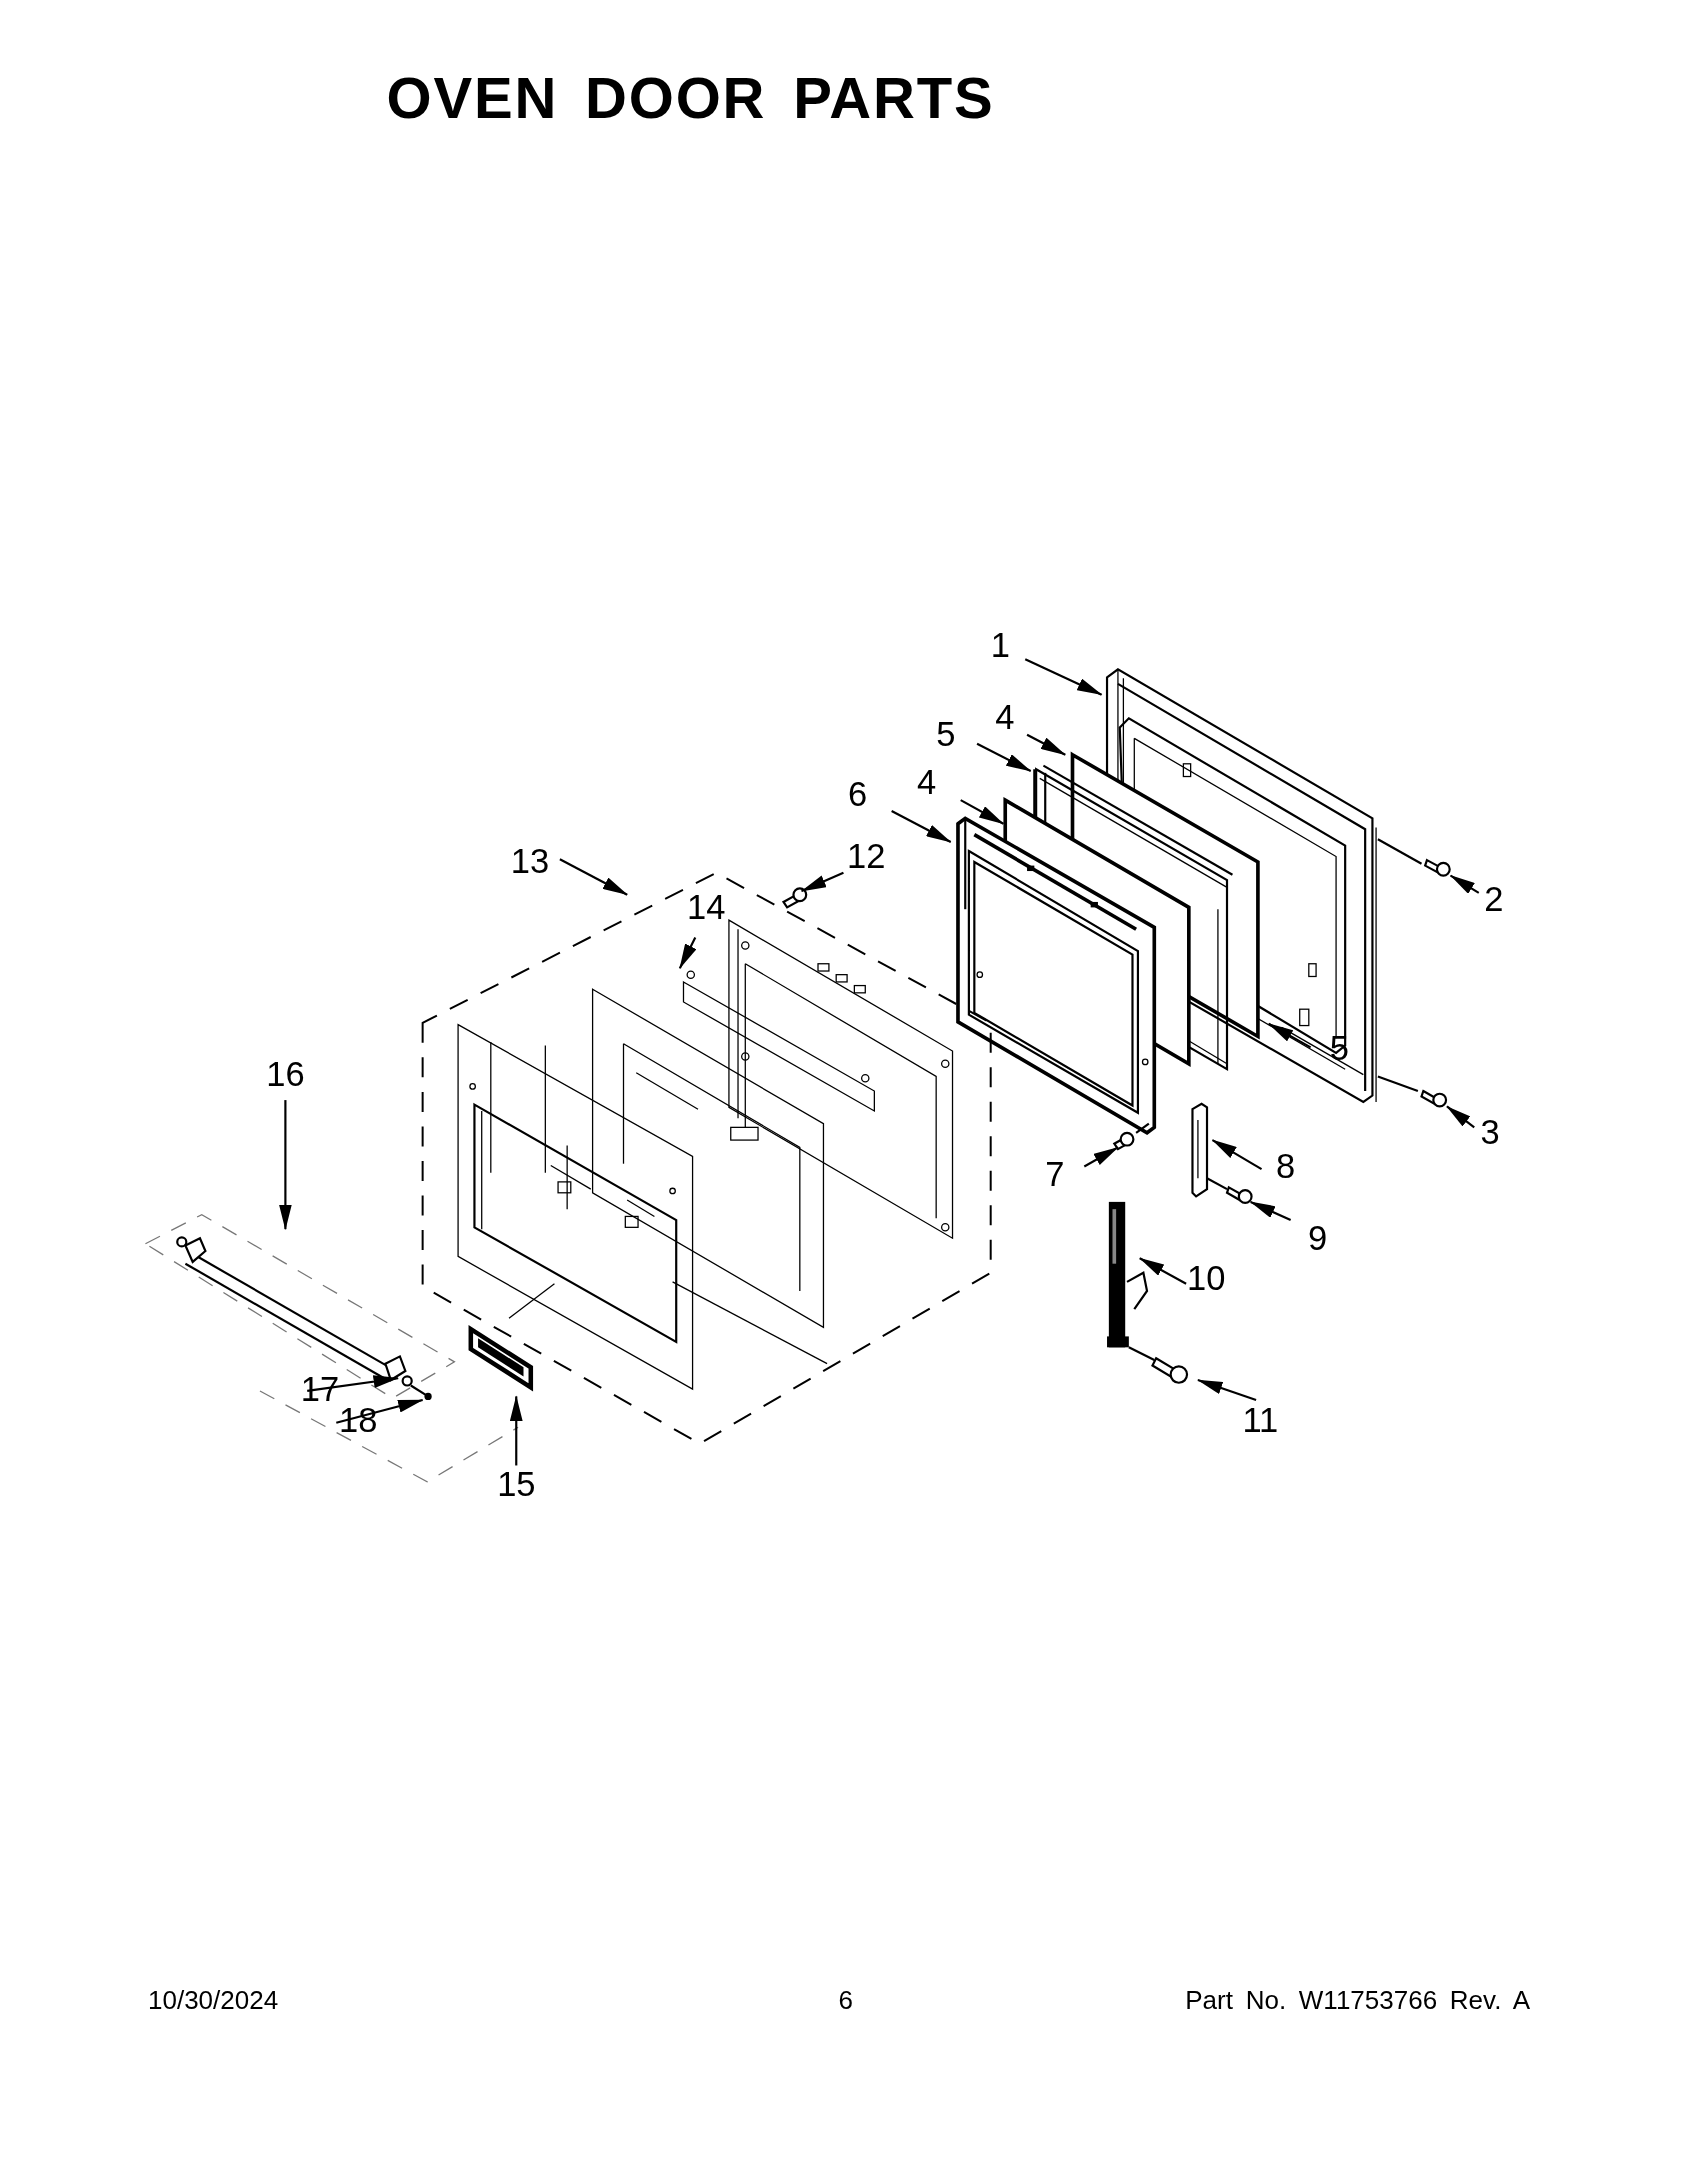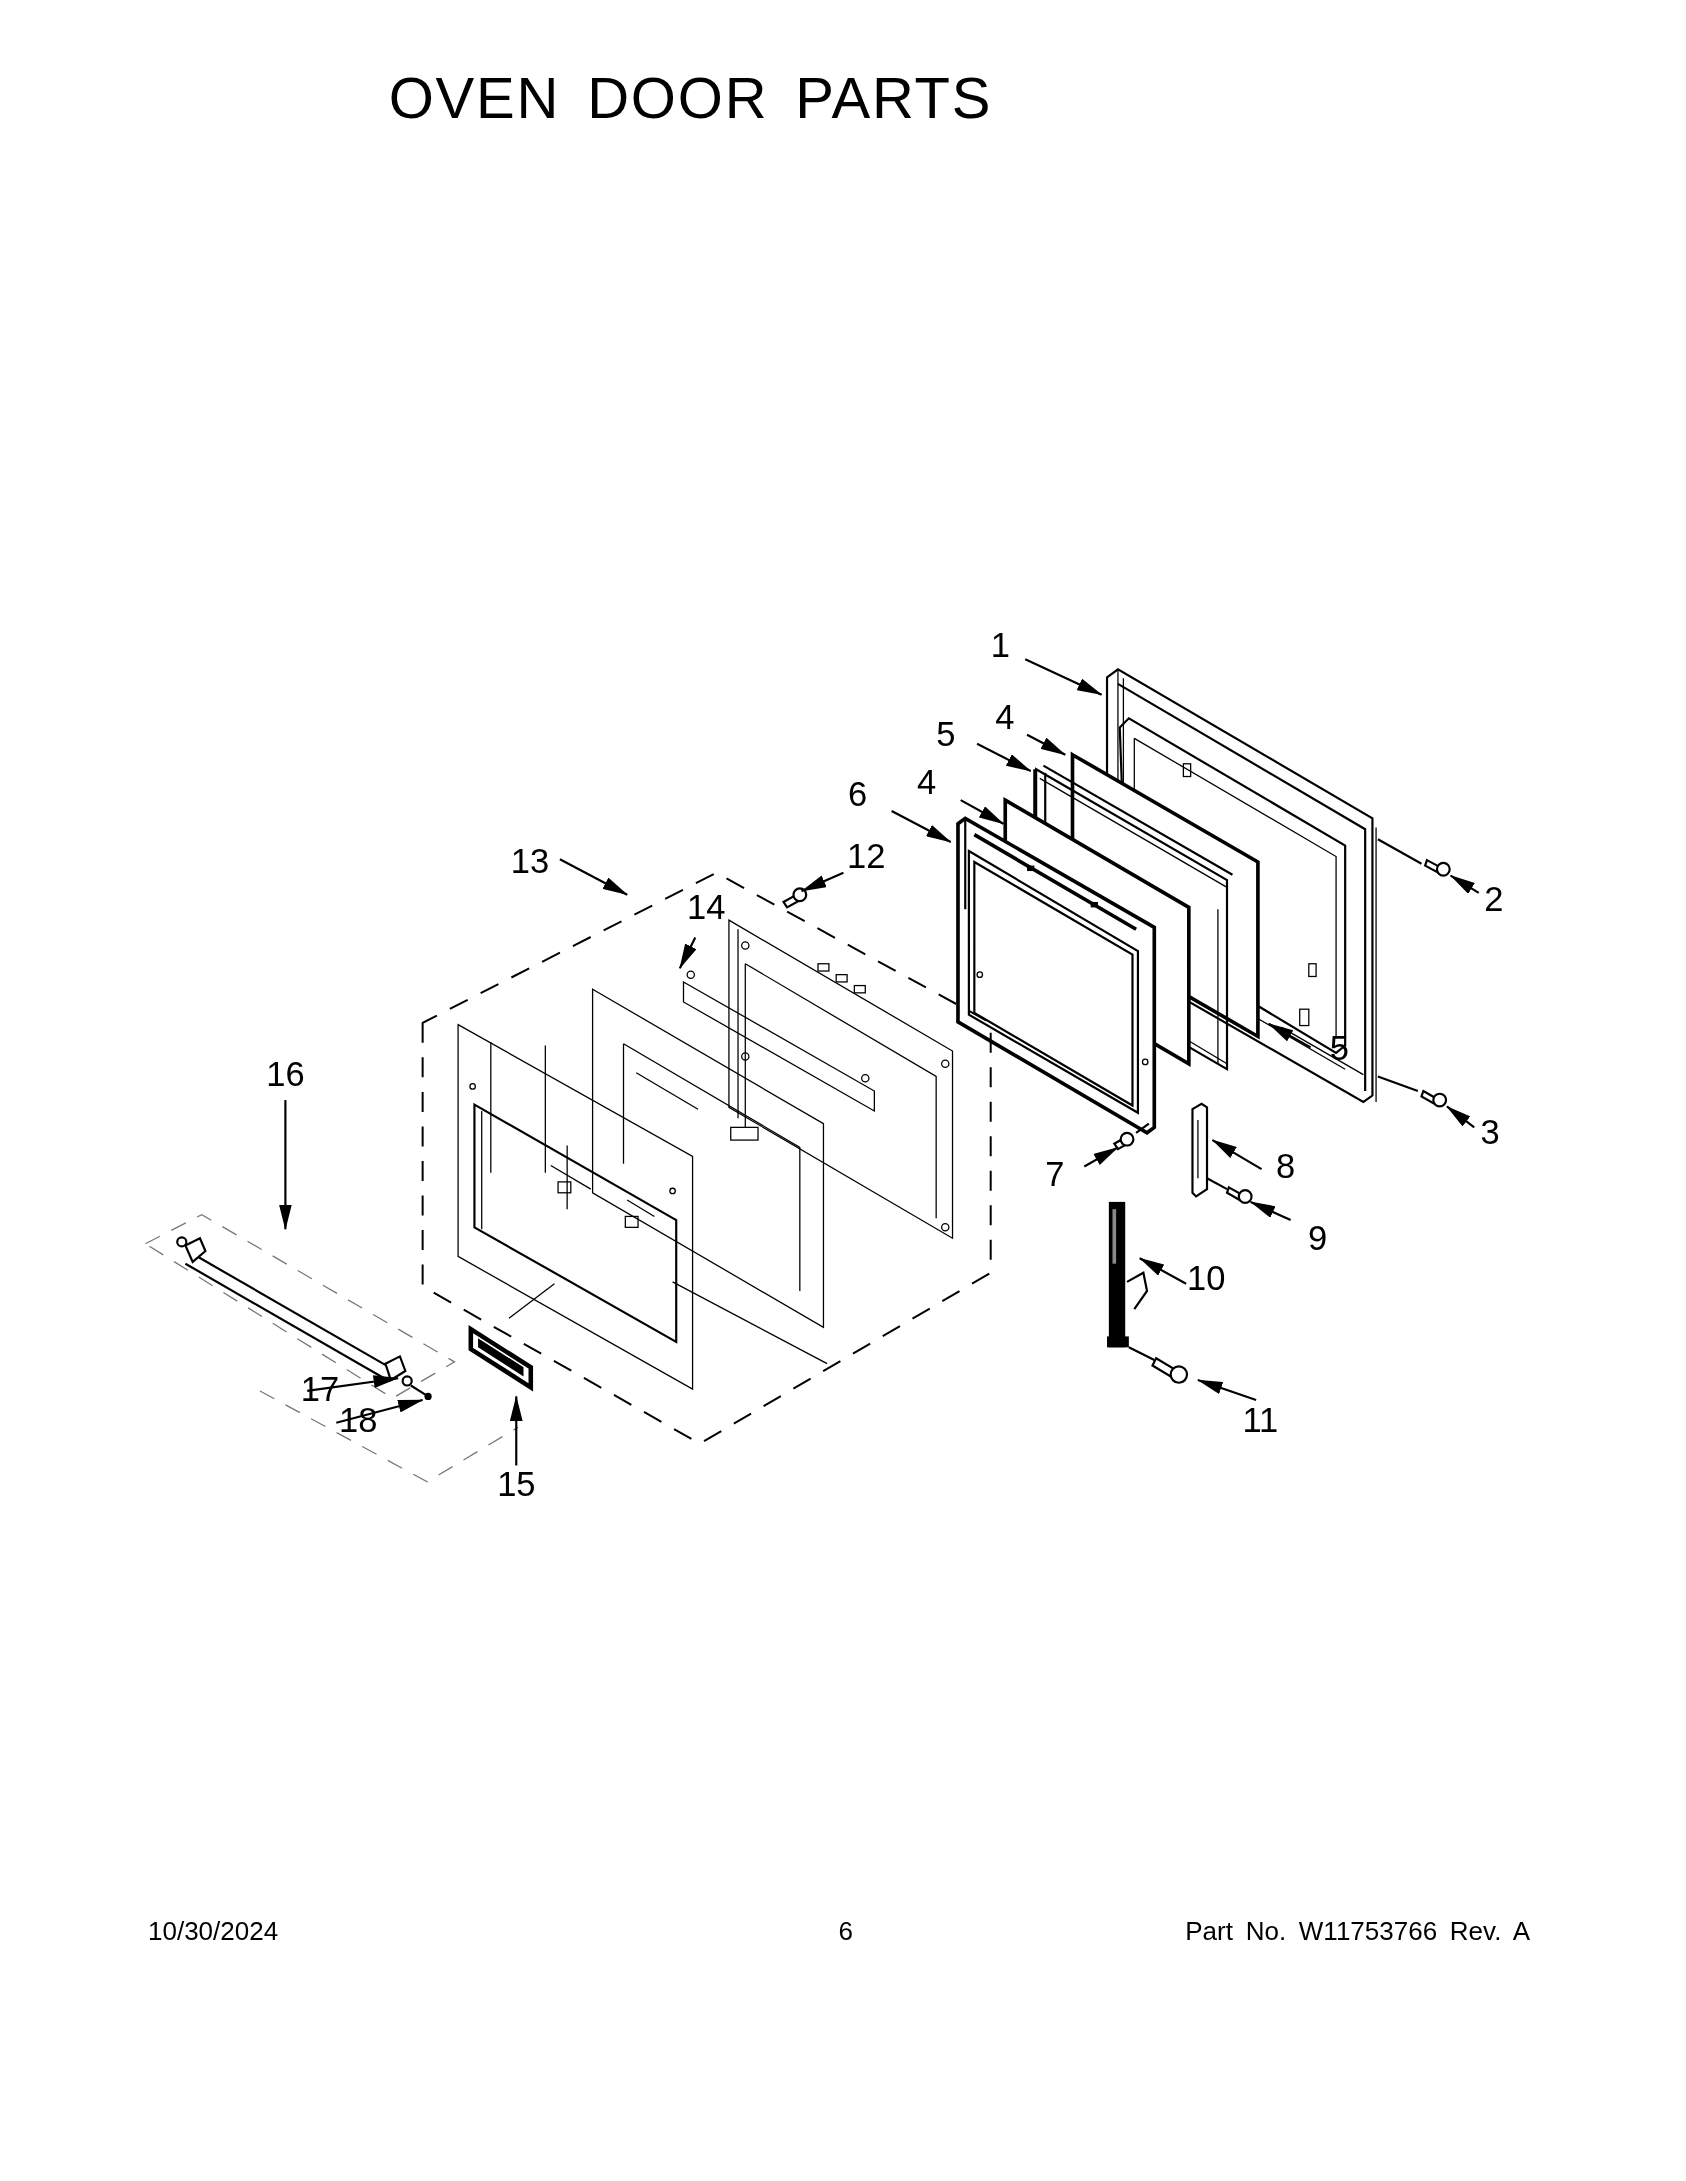--- a/index.html
+++ b/index.html
@@ -1,20 +1,20 @@
 <!DOCTYPE html>
 <html style="font-size:14.5px"><head>
   <meta charset="utf-8">
   <style>
     html, body { margin: 0; padding: 0; background: #ffffff; }
     body { width: 1686px; height: 2182px; position: relative; overflow: hidden; font-family: "Liberation Sans", sans-serif; color: #000; }
-    .title { position: absolute; top: 64px; left: 0; width: 1381px; text-align: center; font-weight: normal; font-size: 58px; letter-spacing: 1.8px; word-spacing: 9px; }
+    .title { position: absolute; top: 64px; left: 0; width: 1381px; text-align: center; font-weight: bold; font-size: 58px; letter-spacing: 1.8px; word-spacing: 9px; }
     .diagram { position: absolute; left: 0; top: 0; width: 1686px; height: 2182px; }
     .callout { font-family: "Liberation Sans", sans-serif; font-size: 38px; fill: #000; }
-    .footer { position: absolute; top: 1916px; font-size: 26px; font-family: "Liberation Sans", sans-serif; }
+    .footer { position: absolute; top: 1985px; font-size: 26px; font-family: "Liberation Sans", sans-serif; }
     .footer-date { left: 148px; }
     .footer-page { left: 0; width: 1686px; text-align: center; padding-left: 5.5px; box-sizing: border-box; }
     .footer-part { right: 156px; word-spacing: 5.5px; text-align: center; }
     .thin { stroke: #000; stroke-width: 1.4; fill: none; }
     .med { stroke: #000; stroke-width: 2.4; fill: none; }
     .thick { stroke: #000; stroke-width: 4; fill: none; }
     .dash { stroke: #000; stroke-width: 2.2; fill: none; stroke-dasharray: 22 16; }
     .dash-light { stroke: #777; stroke-width: 1.4; fill: none; stroke-dasharray: 18 14; }
     .leader { stroke: #000; stroke-width: 2.4; fill: none; }
     .fillw { fill: #fff; }

